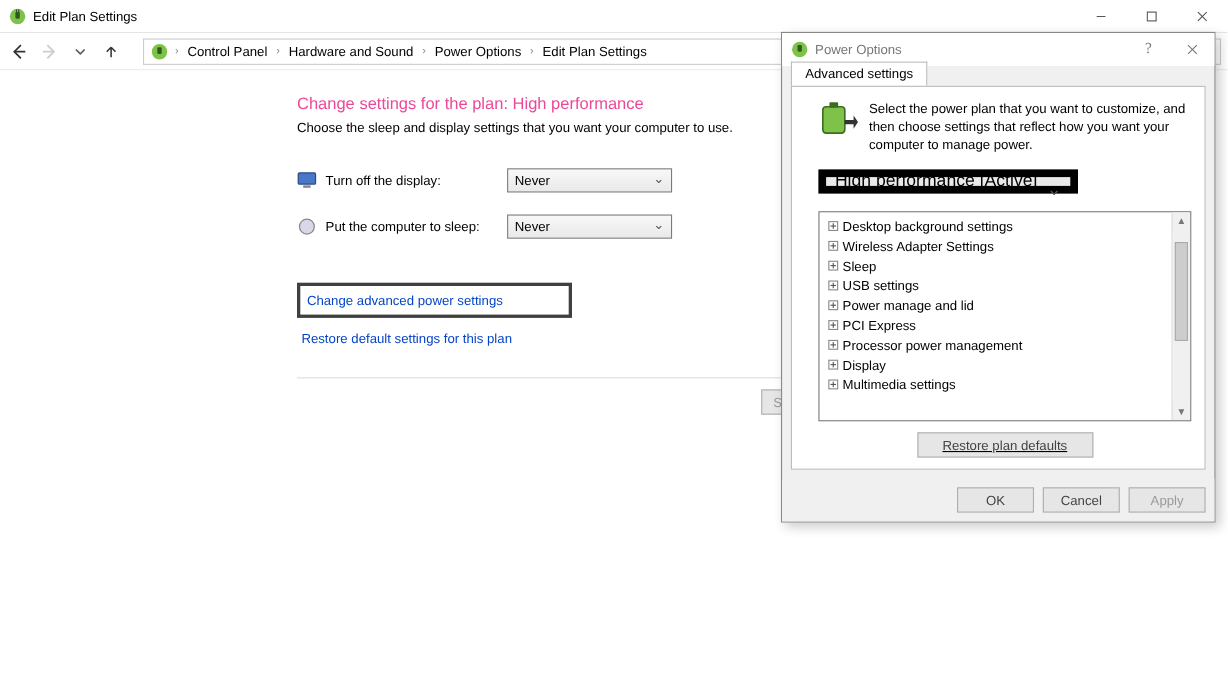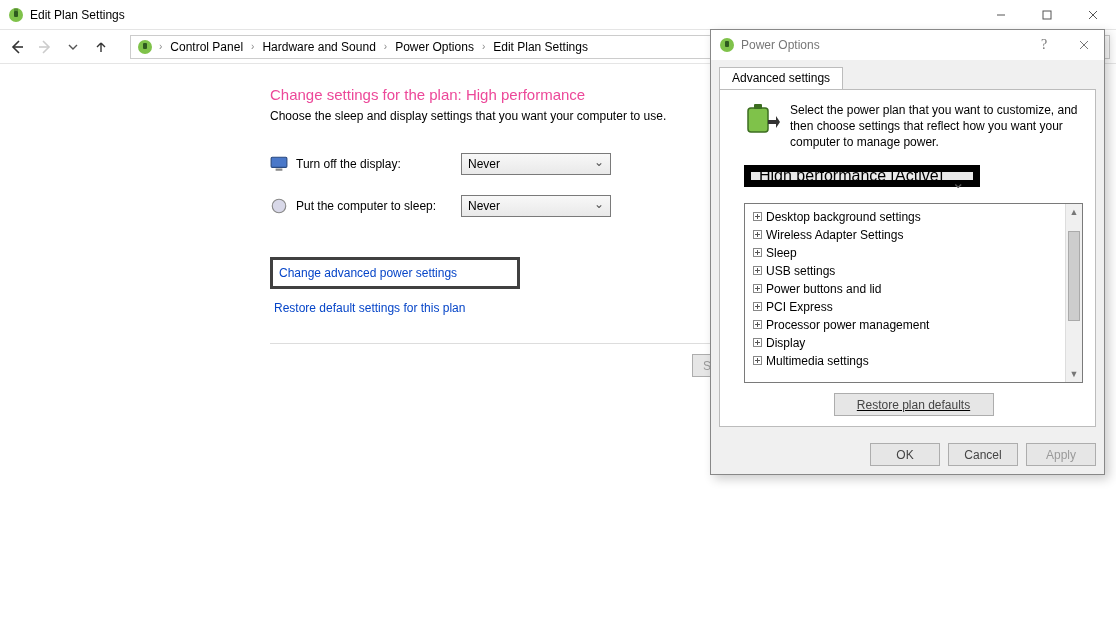--- a/index.html
+++ b/index.html
@@ -144,21 +144,21 @@
     padding: 0 0 0 8px;
     background: #fff;
   }
   .dlg-titlebar .app-icon { width:16px; height:16px; margin-right: 6px; }
   .dlg-titlebar .title { color: #777; }
   .dlg-winctrls { margin-left:auto; display:flex; }
   .dlg-winctrl { width: 40px; height: 30px; display:flex; align-items:center; justify-content:center; color:#777; }
   .dlg-winctrl.help { font-size: 14px; font-family: Georgia, serif; }
 
   .tab-strip {
-    height: 29px;
+    height: 18px;
     padding-left: 8px;
     display: flex;
     align-items: flex-end;
   }
   .tab {
     height: 22px;
     background: #fff;
     border: 1px solid #bcbcbc;
     border-bottom: none;
     padding: 3px 12px 0;
@@ -407,21 +407,21 @@
           <div class="tree-item">
             <span class="expander"></span>
             <span>Sleep</span>
           </div>
           <div class="tree-item">
             <span class="expander"></span>
             <span>USB settings</span>
           </div>
           <div class="tree-item">
             <span class="expander"></span>
-            <span>Power buttons and lid</span>
+            <span>Power manage and lid</span>
           </div>
           <div class="tree-item">
             <span class="expander"></span>
             <span>PCI Express</span>
           </div>
           <div class="tree-item">
             <span class="expander"></span>
             <span>Processor power management</span>
           </div>
           <div class="tree-item">

